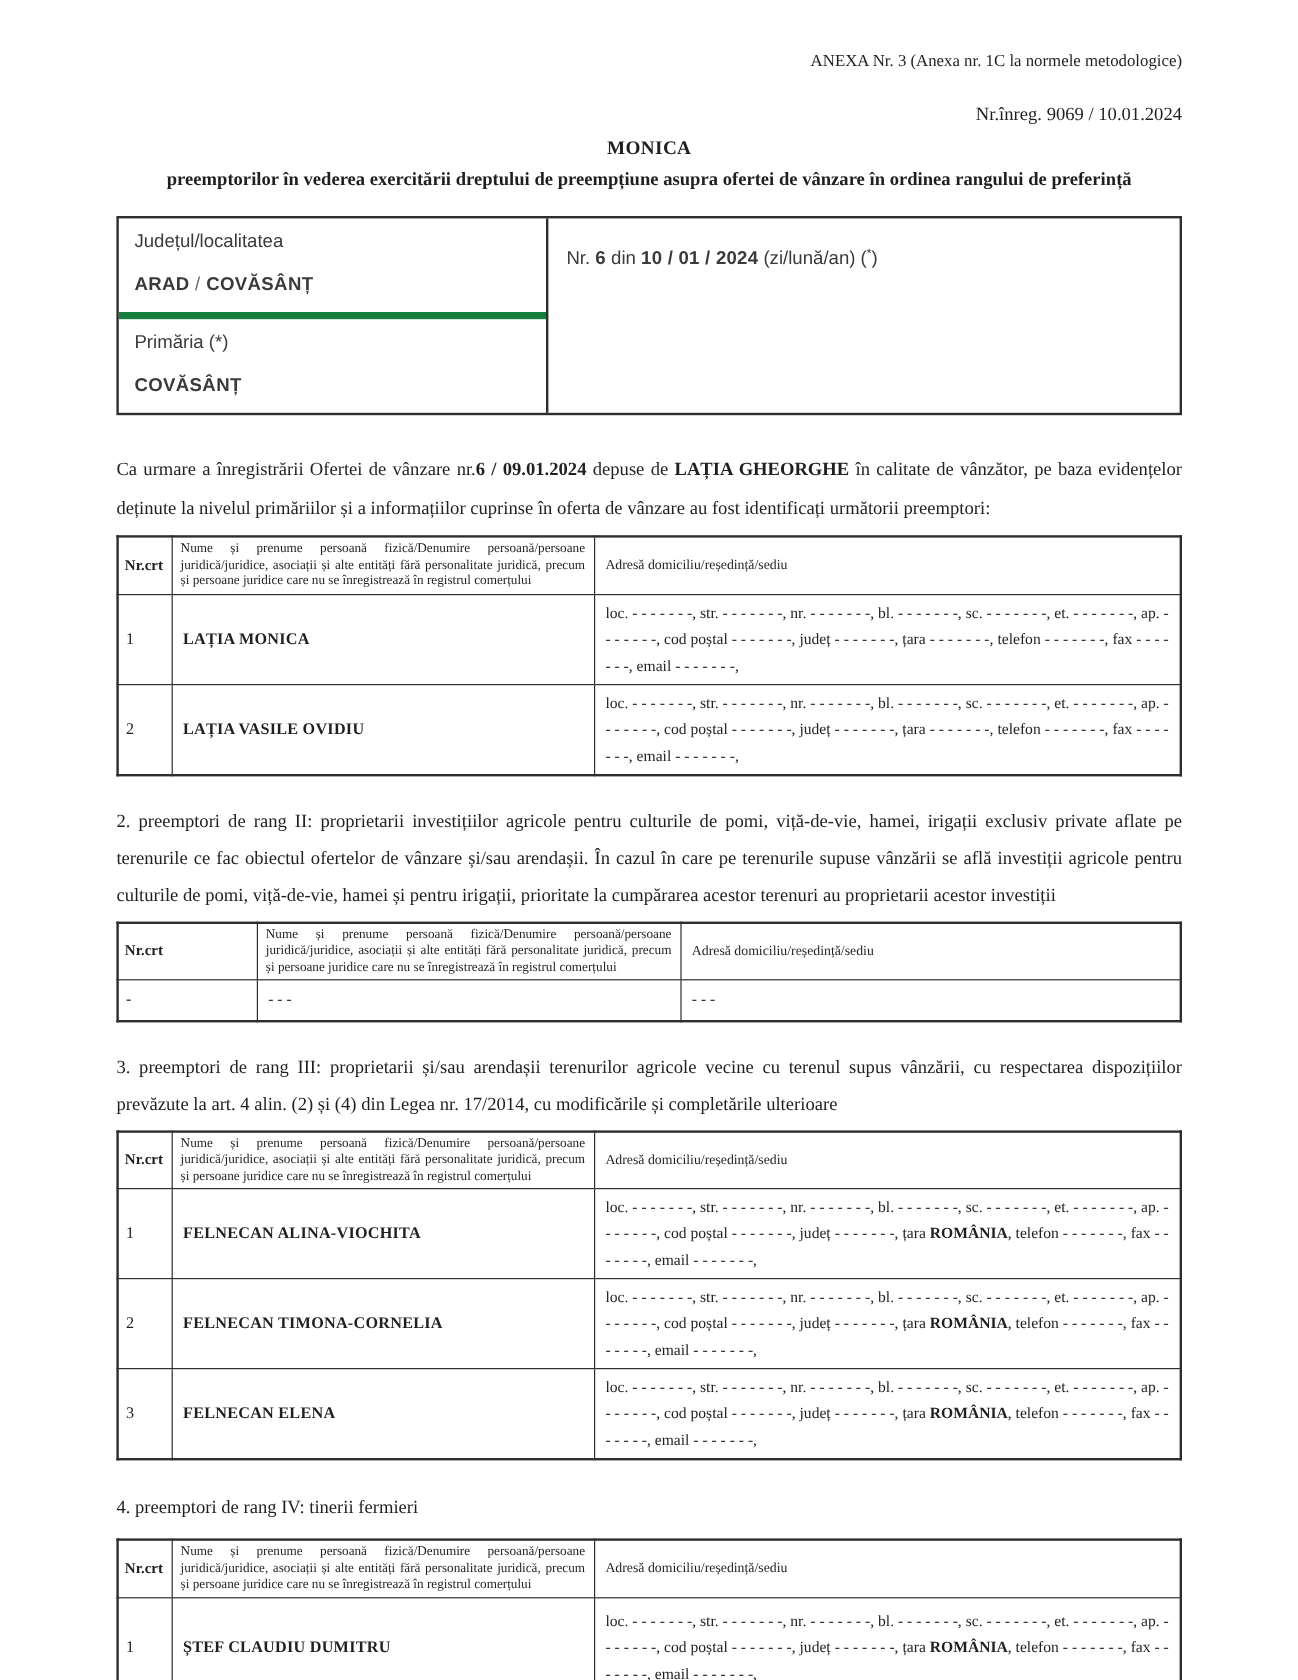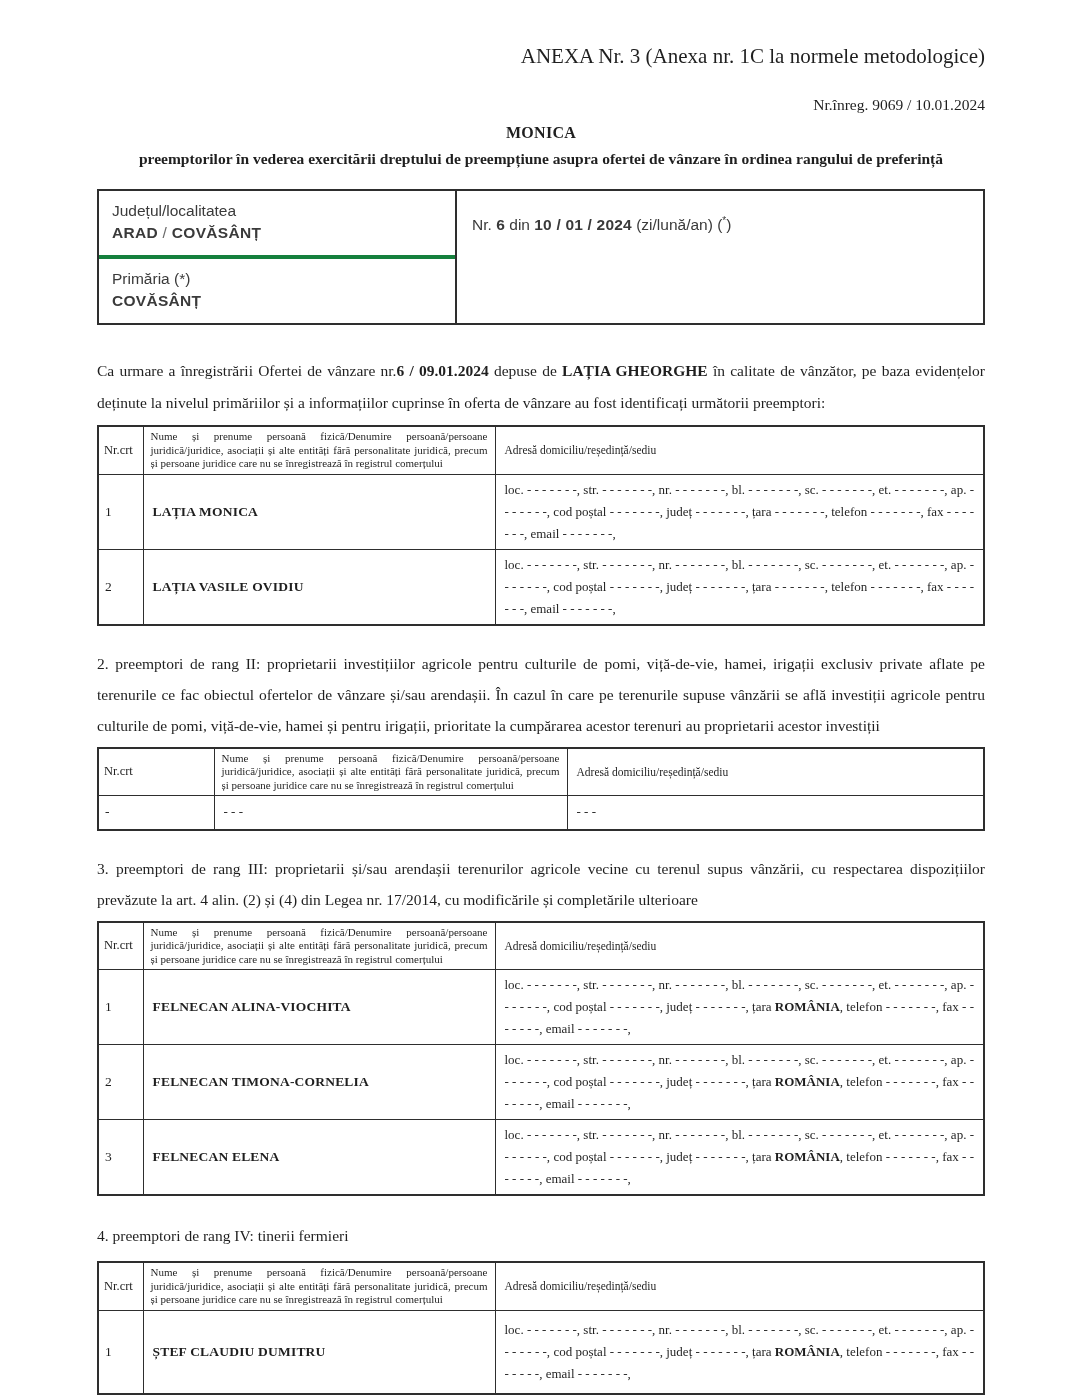--- a/index.html
+++ b/index.html
@@ -1,46 +1,46 @@
 <!DOCTYPE html>
 <html lang="ro"><head>
 <meta charset="utf-8">
 <style>
   html,body{margin:0;padding:0;background:#ffffff;}
   body{width:1082px;height:1400px;overflow:hidden;color:#1f1f1f;
        font-family:"Liberation Serif","DejaVu Serif",serif;}
   .page{box-sizing:border-box;width:1082px;height:1400px;padding:44px 97px 20px 97px;}
 
-  .annex{text-align:right;font-size:21px;}
+  .annex{text-align:right;font-size:14px;}
   .regno{text-align:right;font-size:15.5px;margin-top:27px;}
   .title{text-align:center;font-weight:bold;font-size:16px;margin-top:10px;letter-spacing:.3px;}
   .subtitle{text-align:center;font-weight:bold;font-size:15.5px;line-height:27px;margin-top:3px;}
 
   .info-box{display:flex;border:2px solid #2e2e2e;margin-top:17px;
             font-family:"Liberation Sans","DejaVu Sans",sans-serif;color:#3a3a3a;}
   .info-left{width:356px;border-right:2px solid #2e2e2e;display:flex;flex-direction:column;}
   .info-cell{padding:11px 13px 13px 13px;font-size:15.5px;flex:1;}
-  .info-cell.first{border-bottom:4px solid #15803d;}
-  .info-value{font-weight:bold;margin-top:4px;letter-spacing:.3px;}
+  .info-cell.first{border-bottom:6px solid #15803d;}
+  .info-value{font-weight:bold;margin-top:18px;letter-spacing:.3px;}
   .info-sep{font-weight:normal;color:#6a6a6a;}
   .info-right{flex:1;padding:8px 15px 10px 15px;font-size:15.5px;}
   .reg-caption{text-align:justify;line-height:30px;margin:14px 0 0 0;}
   .reg-line{margin:7px 0 0 0;line-height:30px;}
   .reg-line b{letter-spacing:.2px;}
   sup{font-size:10px;}
 
   .intro{text-align:justify;font-size:15.5px;line-height:32px;margin:30px 0 0 0;}
   .sec-heading{text-align:justify;font-size:15.5px;line-height:31px;margin:0;}
   .mt22{margin-top:22px;} .mt24{margin-top:24px;}
 
   table.tbl{border-collapse:collapse;width:100%;table-layout:fixed;border:2px solid #2e2e2e;margin-top:6px;}
   table.tbl th,table.tbl td{border:1.5px solid #2e2e2e;vertical-align:middle;box-sizing:border-box;}
   .tbl-a .w-nr{width:45px;} .tbl-a .w-name{width:352px;}
   .tbl-b .w-nr{width:116px;} .tbl-b .w-name{width:353px;}
-  th.h-nr{font-size:12.5px;font-weight:normal;text-align:left;padding:2px 5px;}
+  th.h-nr{font-size:12.5px;font-weight:bold;text-align:left;padding:2px 5px;}
   th.h-name{font-size:11px;font-weight:normal;text-align:justify;line-height:13.5px;padding:3px 7px;}
   th.h-addr{font-size:11.5px;font-weight:normal;text-align:left;padding:3px 9px;}
   tr.hdr{height:42px;}
   td.c-nr{font-size:13.5px;padding:2px 6px;}
   td.c-name{font-size:13.5px;font-weight:bold;padding:2px 9px;letter-spacing:.2px;margin-top:28px;}
   td.c-addr{font-size:13px;text-align:justify;line-height:22px;padding:4px 9px;}
   td.c-addr .bold{font-weight:bold;}
   tr.r66{height:67px;} tr.r34{height:34px;} tr.r84{height:84px;}
 </style>
 </head>

